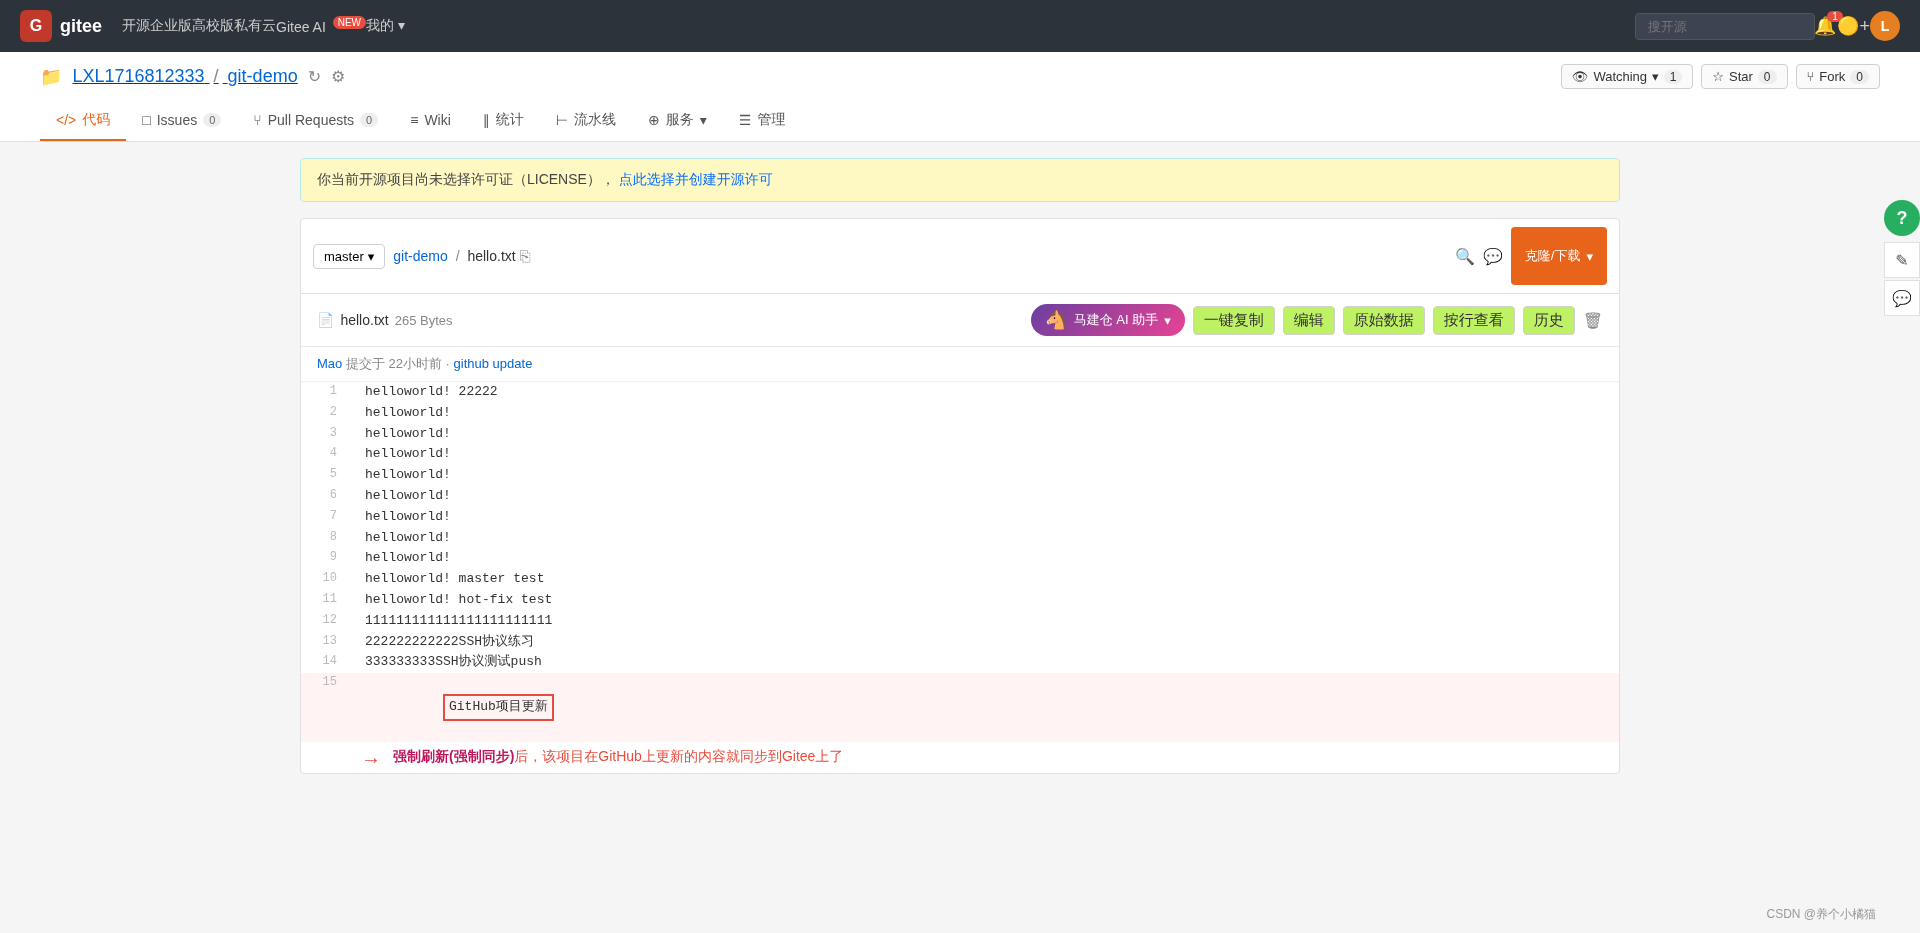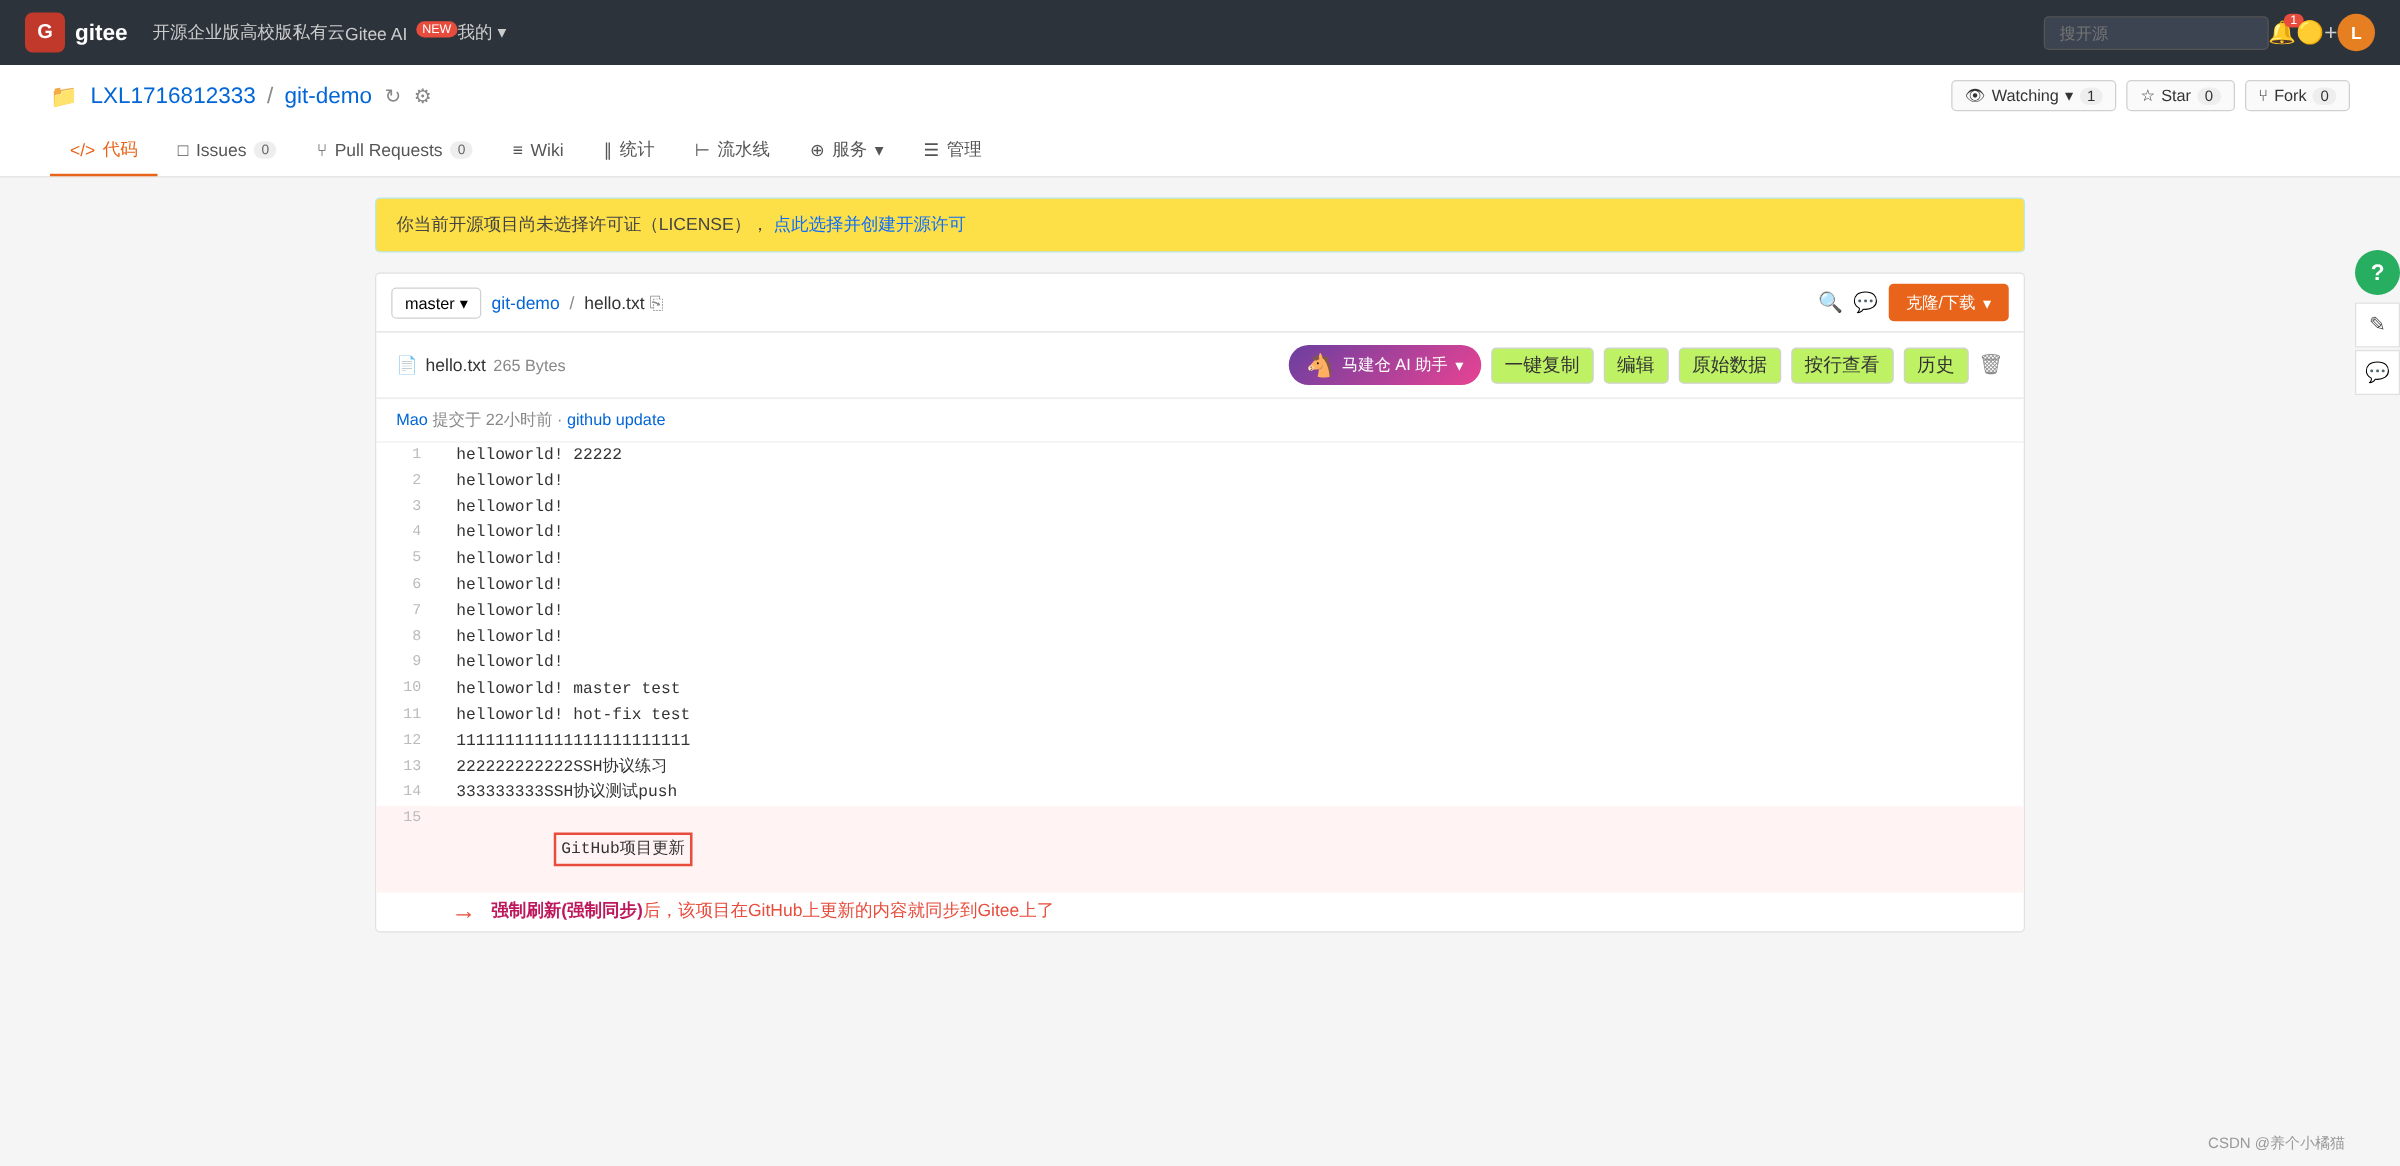--- a/index.html
+++ b/index.html
@@ -59,21 +59,21 @@
       border-bottom: 1px solid #e0e0e0;
       padding: 12px 40px 0;
     }
     .repo-title-row {
       display: flex; align-items: center; justify-content: space-between;
       padding-bottom: 12px;
     }
     .repo-title-left { display: flex; align-items: center; gap: 10px; }
     .repo-icon { color: #888; font-size: 18px; }
     .repo-name {
-      font-size: 18px; color: #333;
+      font-size: 18px; color: #333; text-decoration: underline;
     }
     .repo-name a { color: #0366d6; text-decoration: none; }
     .repo-name .slash { color: #888; margin: 0 4px; }
     .repo-action-icons { display: flex; gap: 10px; color: #888; font-size: 16px; }
     .repo-title-right { display: flex; gap: 8px; }
     .repo-btn {
       display: flex; align-items: center; gap: 5px;
       border: 1px solid #d0d0d0; border-radius: 4px;
       padding: 4px 10px; font-size: 13px; cursor: pointer;
       background: #fafafa; color: #333;
@@ -98,21 +98,21 @@
 
     
     .main-content {
       max-width: 1400px;
       margin: 0 auto;
       padding: 16px 40px;
     }
 
     
     .license-notice {
-      background: #fde047;
+      background: #fef9c3;
       border: 1px solid #b8e8e8;
       border-radius: 4px;
       padding: 12px 16px;
       margin-bottom: 16px;
       font-size: 14px;
       color: #444;
     }
     .license-notice a { color: #0d6efd; text-decoration: none; font-weight: 500; }
 
     
@@ -134,21 +134,21 @@
     }
     .breadcrumb { font-size: 14px; color: #555; }
     .breadcrumb a { color: #0366d6; text-decoration: none; }
     .breadcrumb .sep { color: #888; margin: 0 4px; }
     .breadcrumb .current { color: #333; font-weight: 500; }
     .copy-icon { color: #888; cursor: pointer; font-size: 14px; }
     .toolbar-right { display: flex; align-items: center; gap: 8px; }
     .toolbar-icon { color: #888; cursor: pointer; font-size: 16px; }
     .clone-btn {
       background: #e8641a; color: white; border: none;
-      border-radius: 4px; padding: 6px 14px; font-size: 13px;
+      border-radius: 4px; padding: 20px 14px; font-size: 13px;
       cursor: pointer; display: flex; align-items: center; gap: 6px;
     }
 
     
     .file-view { }
     .file-header {
       display: flex; align-items: center; justify-content: space-between;
       padding: 10px 16px;
       border-bottom: 1px solid #e8e8e8;
     }

